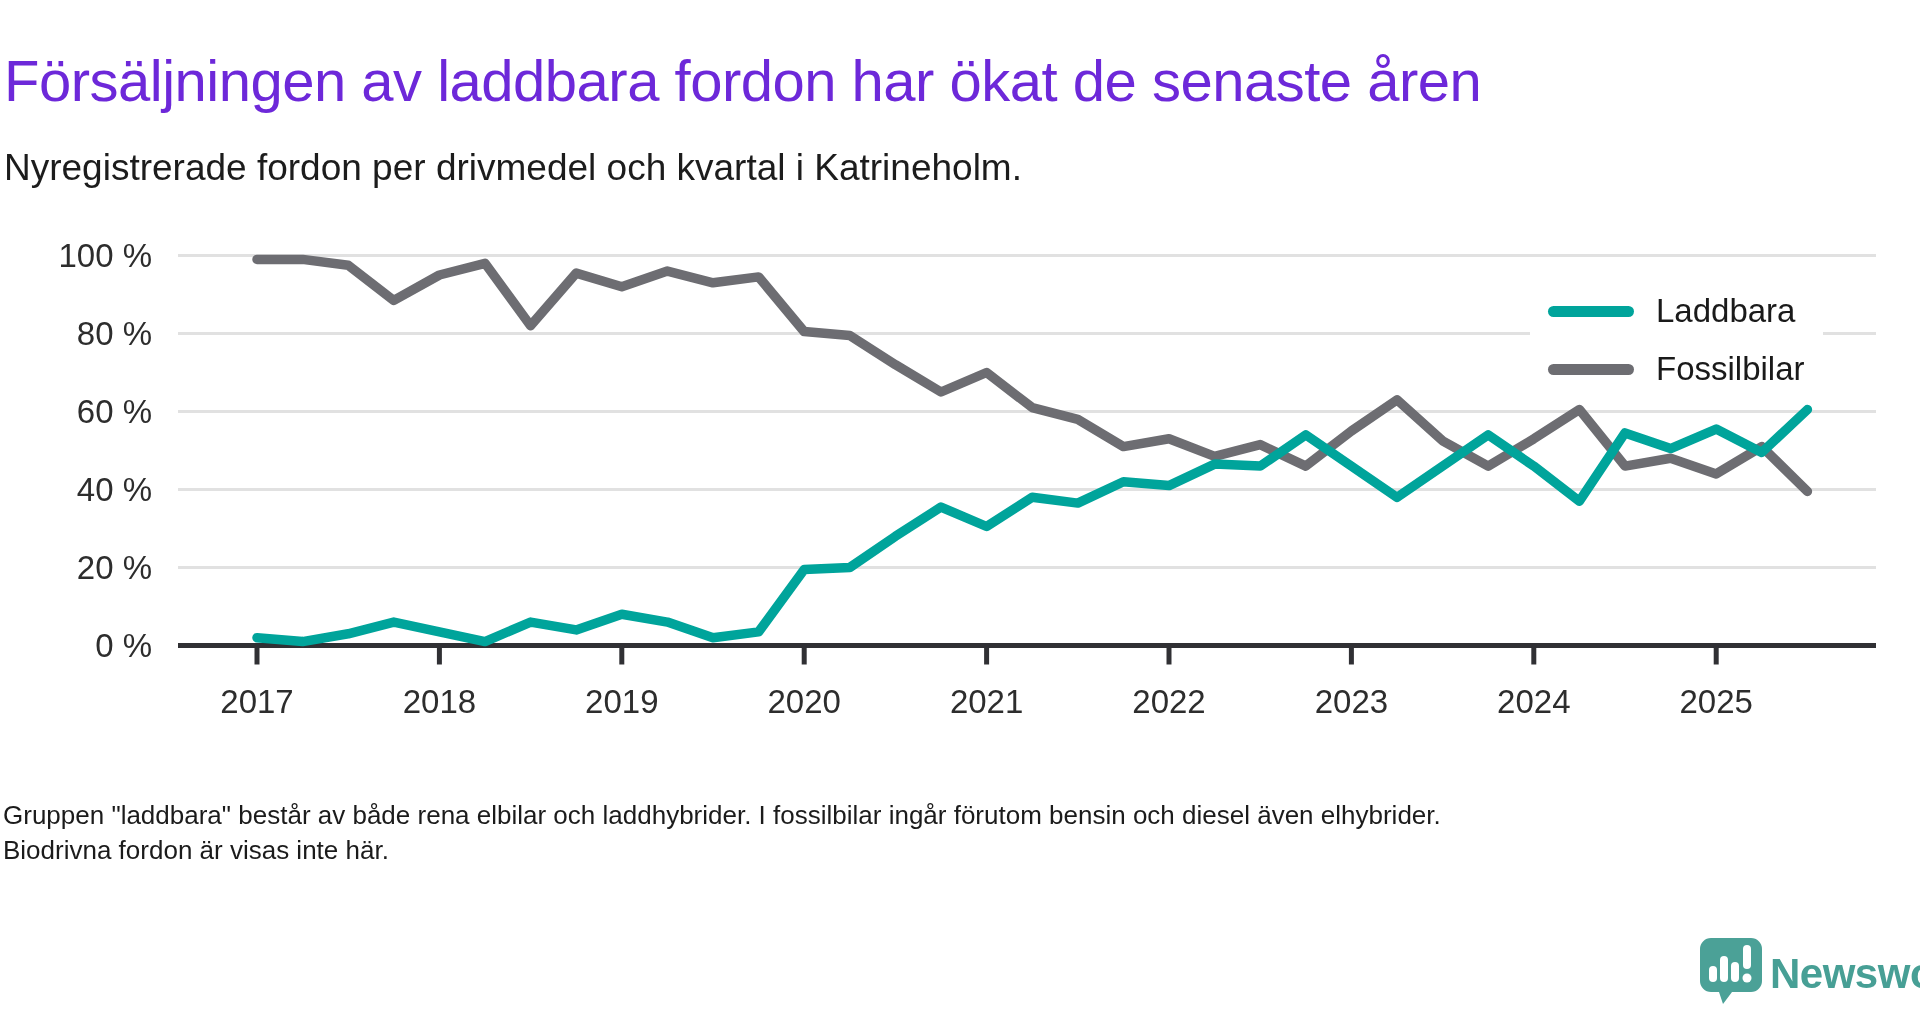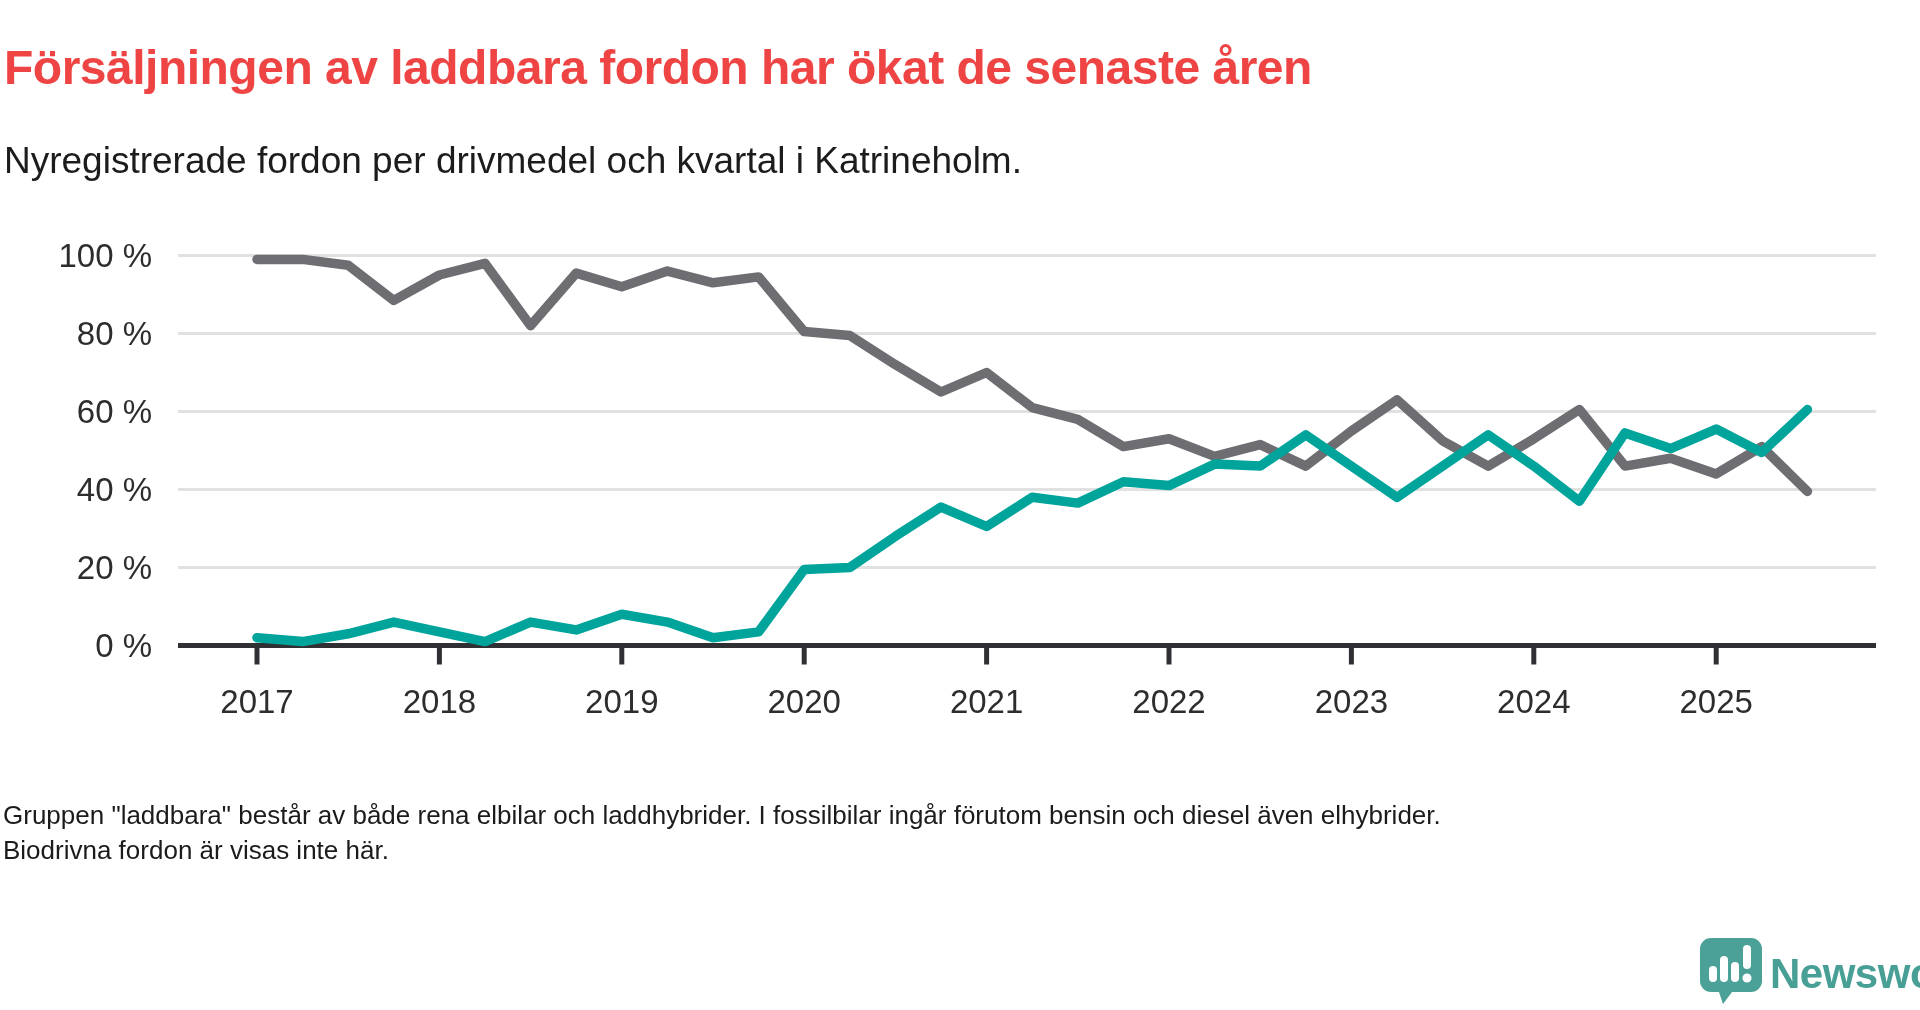--- a/index.html
+++ b/index.html
@@ -4,25 +4,25 @@
 <style>
   html,body{margin:0;padding:0;}
   body{
     width:1920px;height:1010px;position:relative;overflow:hidden;
     background:#ffffff;
     font-family:"Liberation Sans","DejaVu Sans",sans-serif;
     -webkit-font-smoothing:antialiased;
   }
   .title{
     position:absolute;left:4px;top:6px;
-    font-size:48px;font-weight:700;color:#ef4444;
+    font-size:58px;font-weight:400;color:#6d28d9;
     letter-spacing:-0.5px;white-space:nowrap;line-height:1.25;
   }
   .subtitle{
-    position:absolute;left:4px;top:140px;
+    position:absolute;left:4px;top:147px;
     font-size:37px;font-weight:400;color:#1c1c1c;white-space:nowrap;
   }
   #chart-svg{position:absolute;left:0;top:0;}
   .tick-label{font-family:"Liberation Sans","DejaVu Sans",sans-serif;font-size:33px;fill:#2d2d2d;}
   .legend{
     position:absolute;left:1530px;top:284px;
     background:#ffffff;padding:2px 18px 2px 18px;
     display:flex;flex-direction:column;gap:8px;z-index:5;
   }
   .legend-row{display:flex;align-items:center;height:50px;}
@@ -73,20 +73,28 @@
     <text x="152" y="579" text-anchor="end" class="tick-label">20 %</text>
     <text x="152" y="501" text-anchor="end" class="tick-label">40 %</text>
     <text x="152" y="423" text-anchor="end" class="tick-label">60 %</text>
     <text x="152" y="345" text-anchor="end" class="tick-label">80 %</text>
     <text x="152" y="267" text-anchor="end" class="tick-label">100 %</text>
     <polyline points="257.0,259.4 302.6,259.4 348.2,265.3 393.8,300.4 439.4,275.0 485.0,263.3 530.6,325.7 576.2,273.1 621.8,286.7 667.4,271.1 713.0,282.8 758.6,276.9 804.2,331.6 849.8,335.4 895.4,364.7 941.0,392.0 986.6,372.5 1032.2,407.6 1077.8,419.3 1123.4,446.6 1169.0,438.8 1214.6,456.4 1260.2,444.6 1305.8,466.1 1351.4,431.0 1397.0,399.8 1442.6,440.8 1488.2,466.1 1533.8,438.8 1579.4,409.6 1625.0,466.1 1670.6,458.3 1716.2,473.9 1761.8,446.6 1807.4,491.4" fill="none" stroke="#6d6d72" stroke-width="9.5" stroke-linejoin="round" stroke-linecap="round"></polyline>
     <polyline points="257.0,637.7 302.6,641.6 348.2,633.8 393.8,622.1 439.4,631.9 485.0,641.6 530.6,622.1 576.2,629.9 621.8,614.3 667.4,622.1 713.0,637.7 758.6,631.9 804.2,569.5 849.8,567.5 895.4,536.3 941.0,507.1 986.6,526.5 1032.2,497.3 1077.8,503.1 1123.4,481.7 1169.0,485.6 1214.6,464.1 1260.2,466.1 1305.8,434.9 1351.4,466.1 1397.0,497.3 1442.6,466.1 1488.2,434.9 1533.8,466.1 1579.4,501.2 1625.0,432.9 1670.6,448.6 1716.2,429.1 1761.8,452.4 1807.4,409.6" fill="none" stroke="#00a49b" stroke-width="9.5" stroke-linejoin="round" stroke-linecap="round"></polyline>
   </svg>
 
 <div class="legend">
+  <div class="legend-row">
+    <span class="legend-swatch" style="background: rgb(0, 164, 155);"></span>
+    <span class="legend-label">Laddbara</span>
+  </div>
+  <div class="legend-row">
+    <span class="legend-swatch" style="background: rgb(109, 109, 114);"></span>
+    <span class="legend-label">Fossilbilar</span>
+  </div>
 </div>
 
 <div class="footnote">Gruppen "laddbara" består av både rena elbilar och laddhybrider. I fossilbilar ingår förutom bensin och diesel även elhybrider. Biodrivna fordon är visas inte här.</div>
 
 <div class="logo">
   <svg width="70" height="70" viewBox="0 0 70 70">
     <path d="M15 2 h40 a11 11 0 0 1 11 11 v32 a11 11 0 0 1 -11 11 h-19 l-9 12 -4 -12 h-8 a11 11 0 0 1 -11 -11 v-32 a11 11 0 0 1 11 -11 z" fill="#4ba197"></path>
     <rect x="13" y="30" width="8" height="16" rx="4" fill="#ffffff"></rect>
     <rect x="24" y="20" width="8" height="26" rx="4" fill="#ffffff"></rect>
     <rect x="35" y="26" width="8" height="20" rx="4" fill="#ffffff"></rect>

